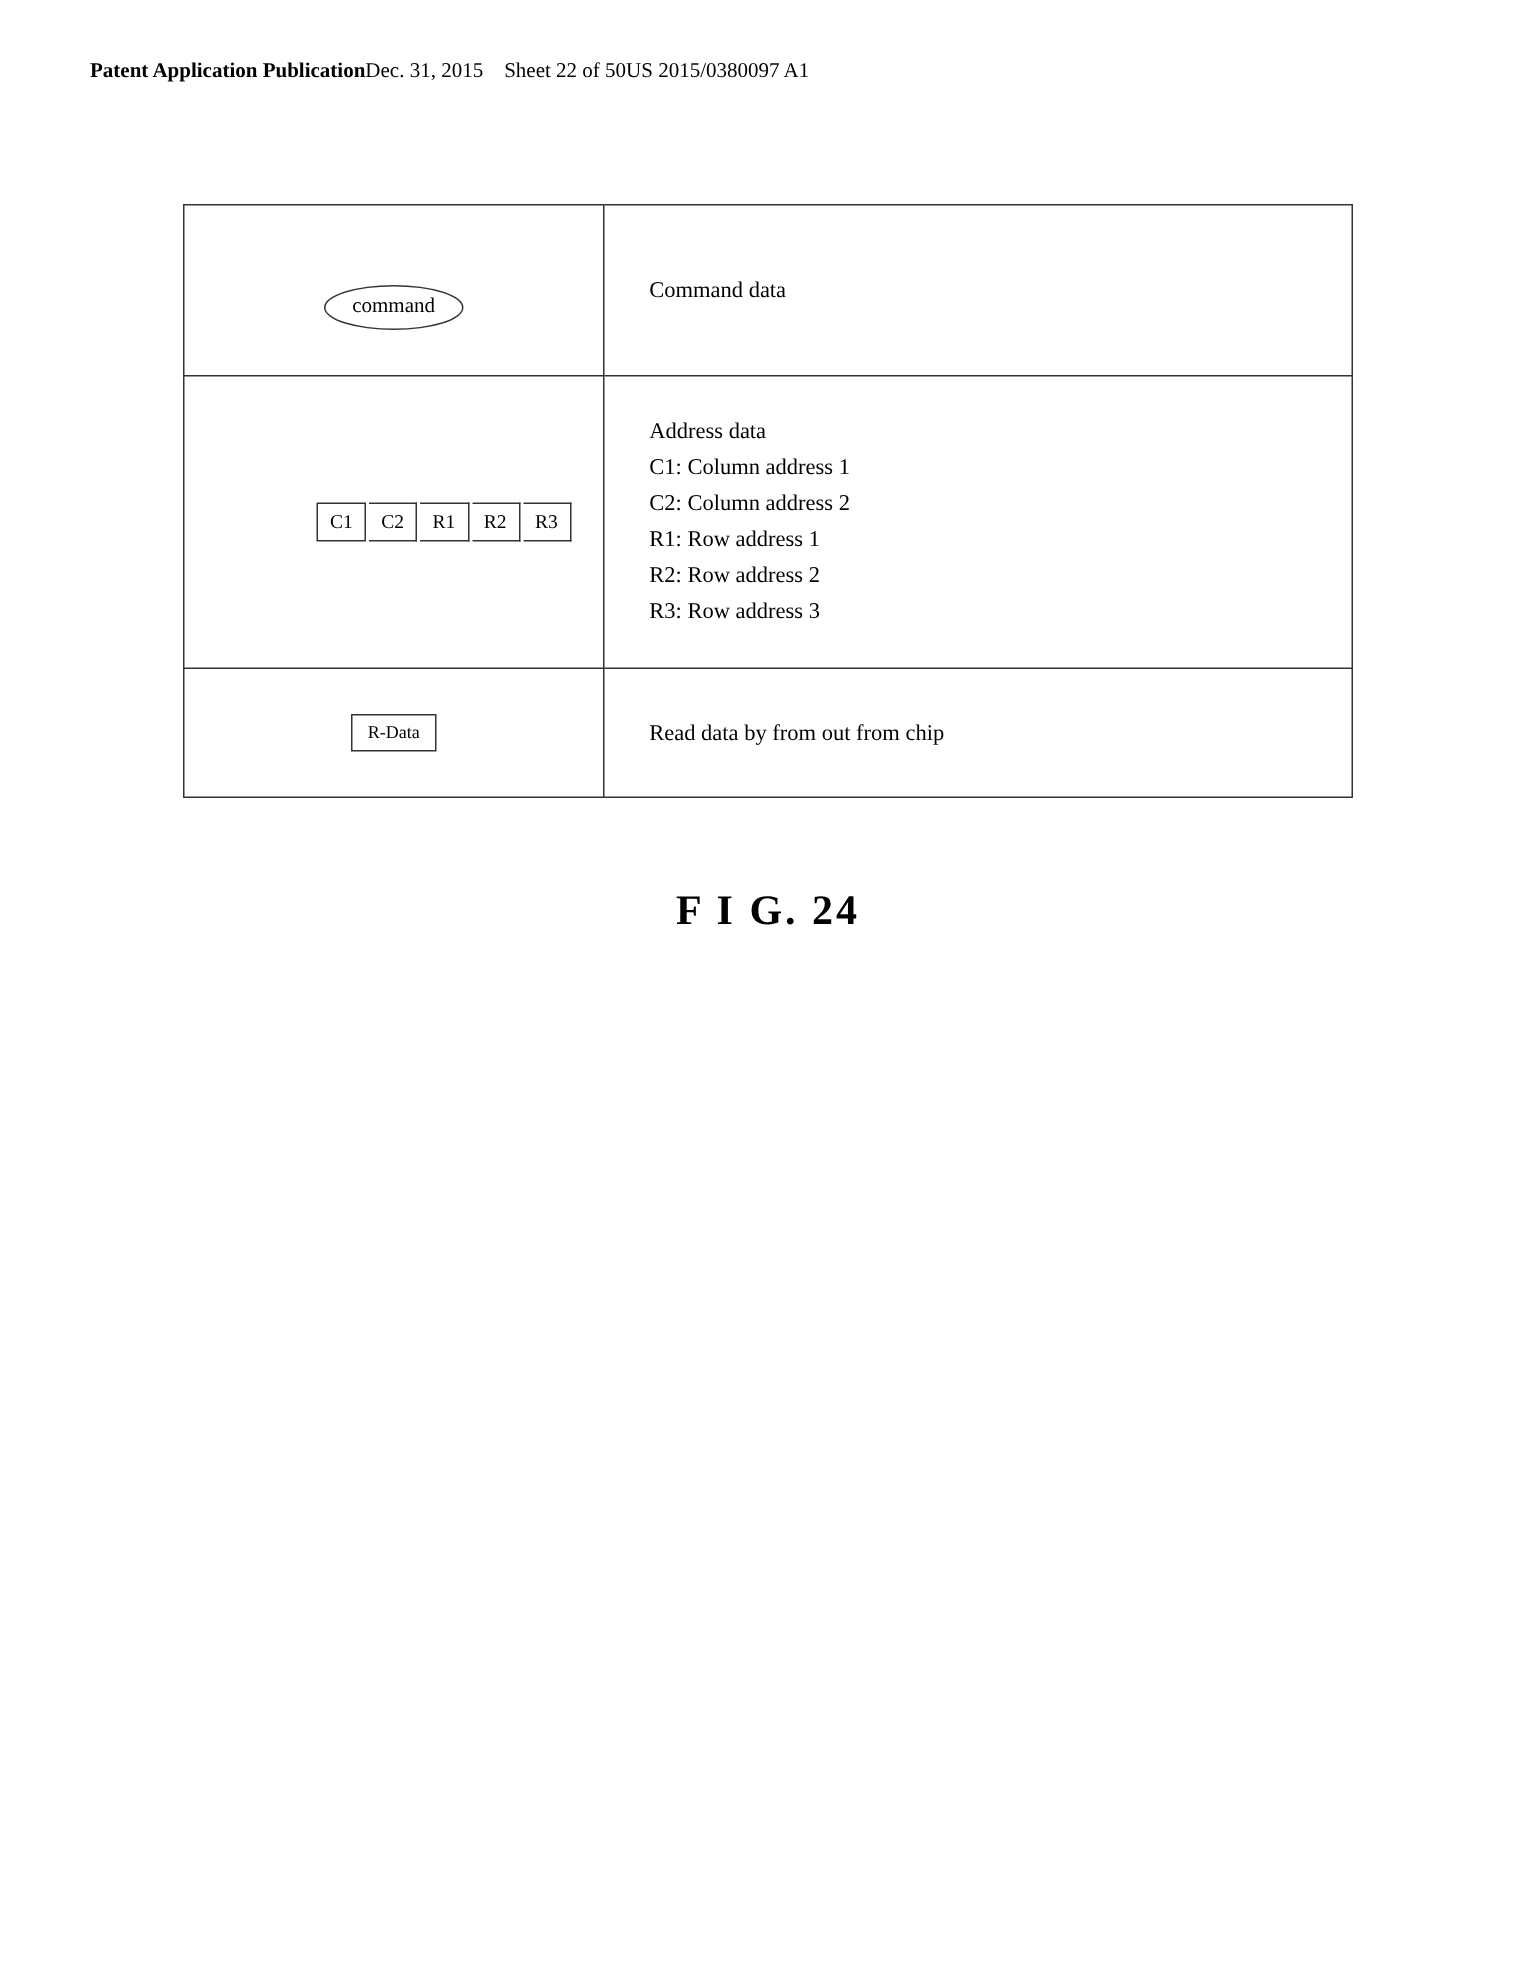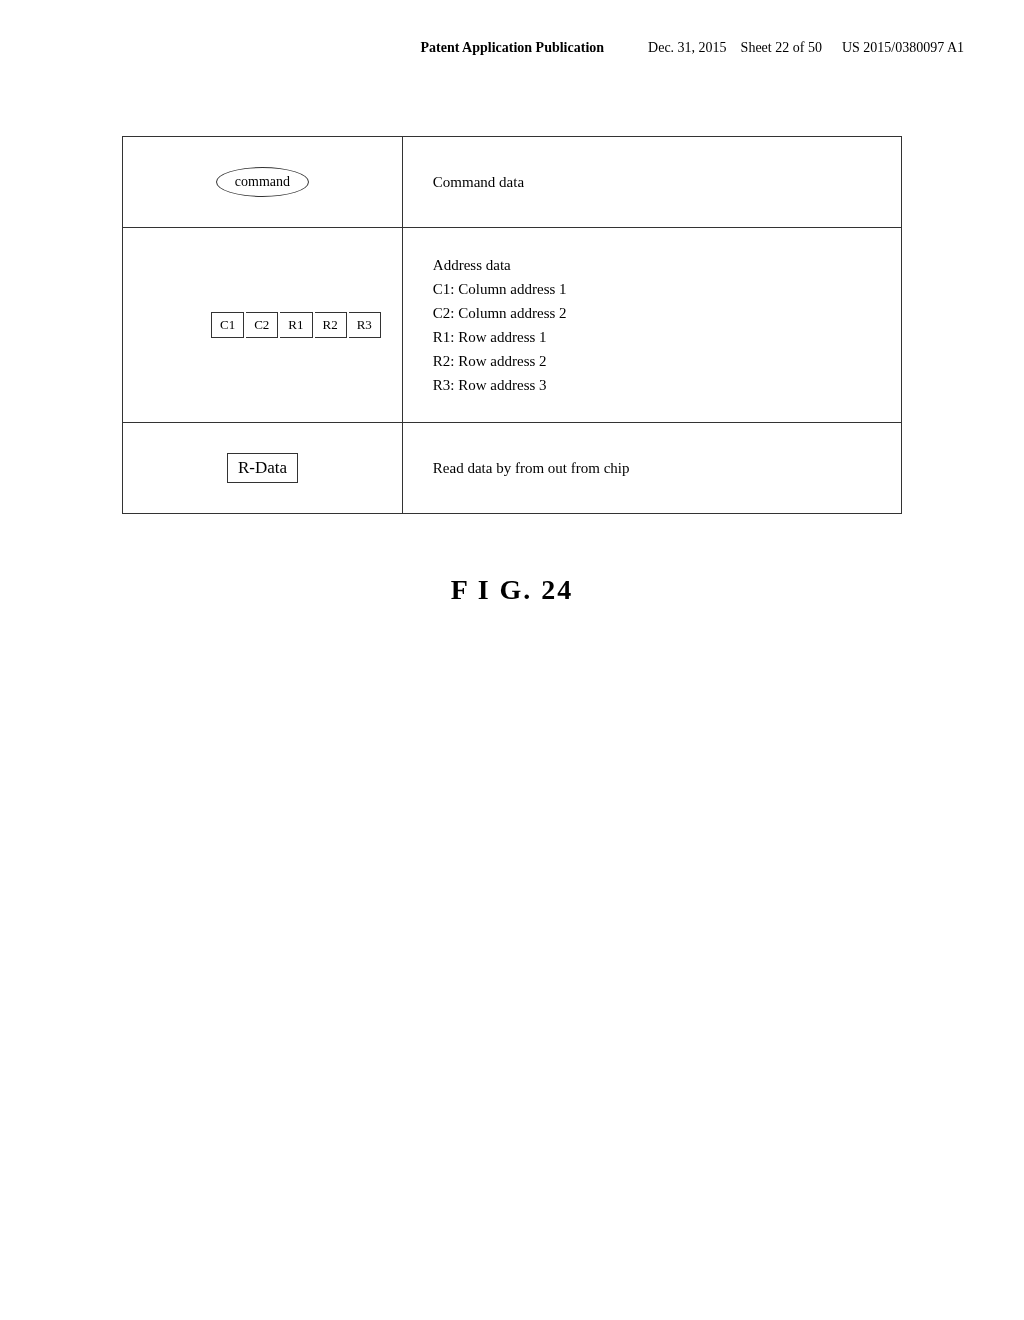--- a/index.html
+++ b/index.html
@@ -18,39 +18,37 @@
 
     .page {
       width: 1024px;
       min-height: 1320px;
       background: #ffffff;
       padding: 40px 60px;
     }
 
     .header {
       display: flex;
-      justify-content: flex-end;
+      justify-content: flex-start;
       align-items: center;
       margin-bottom: 60px;
       font-size: 14px;
     }
 
     .header-left {
       font-weight: bold;
       font-size: 14px;
     }
 
     .header-center {
       font-size: 14px;
-      margin-left: 44px;
     }
 
     .header-right {
       font-size: 14px;
-      margin-left: 20px;
     }
 
     .main-content {
       display: flex;
       flex-direction: column;
       align-items: center;
       padding-top: 20px;
     }
 
     .diagram-table {
@@ -79,27 +77,28 @@
       border-radius: 20px;
     }
 
     .oval-label {
       display: inline-block;
       border: 1.5px solid #333;
       border-radius: 50%;
       padding: 6px 18px;
       font-size: 14px;
       background: white;
+      margin-top: 23px;
     }
 
     .rect-label {
       display: inline-block;
       border: 1.5px solid #333;
       padding: 4px 10px;
-      font-size: 17px;
+      font-size: 12px;
       background: white;
     }
 
     .address-boxes {
       display: flex;
       align-items: center;
       justify-content: flex-end;
     }
 
     .addr-box {

